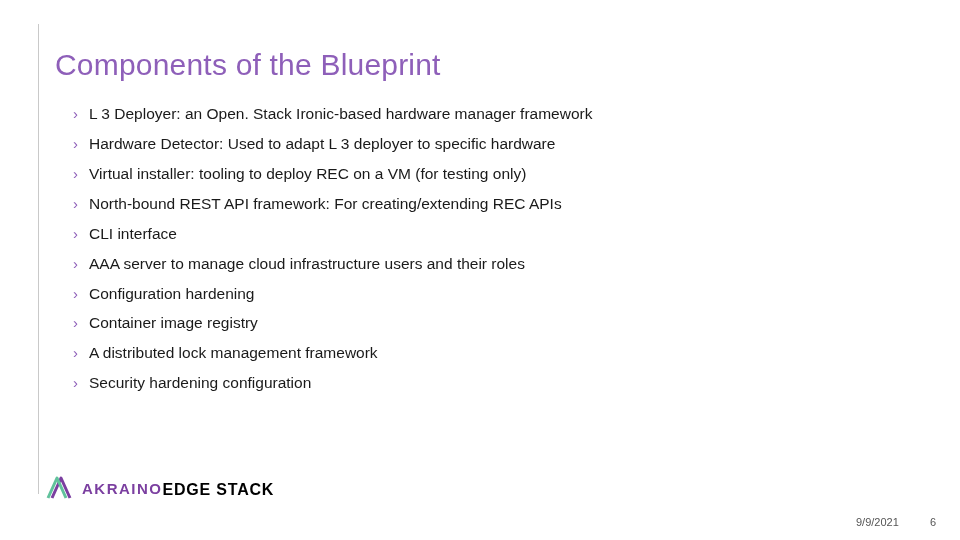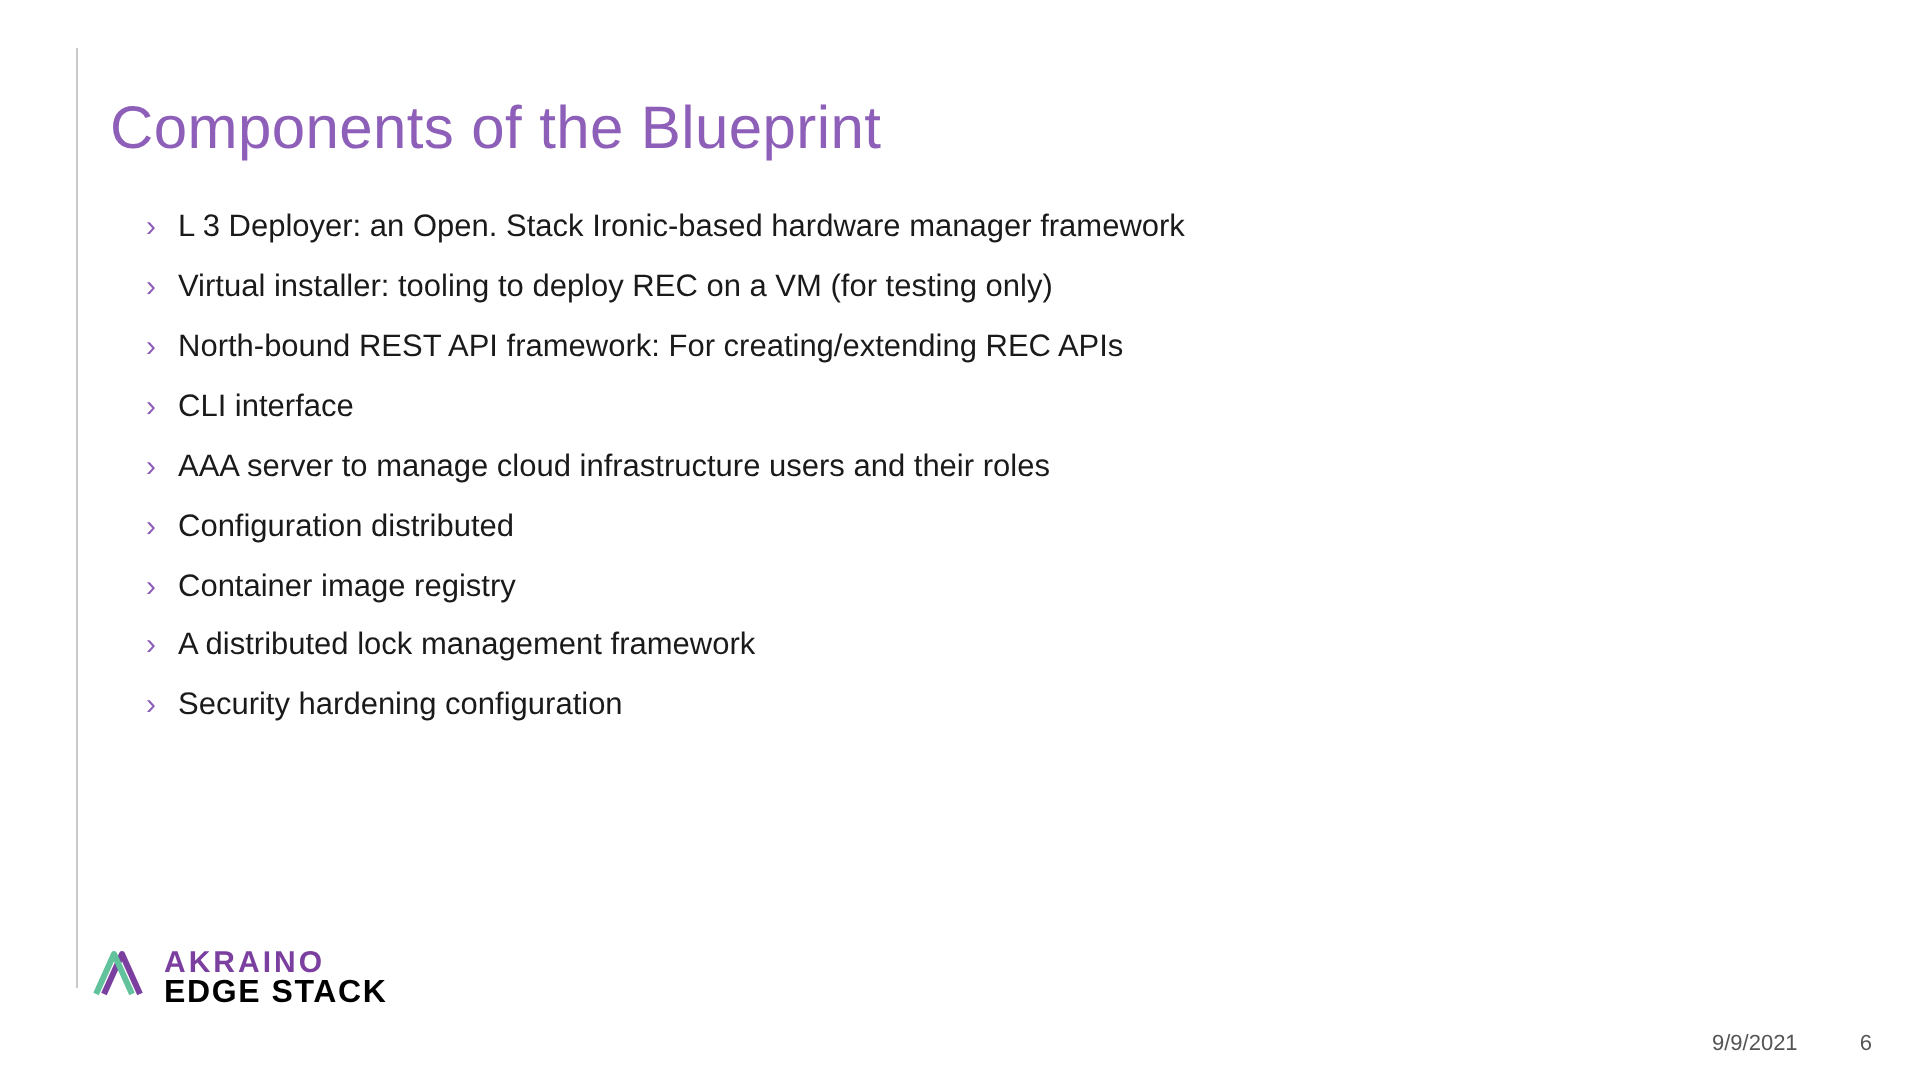--- a/index.html
+++ b/index.html
@@ -65,21 +65,21 @@
   .logo {
     position: absolute;
     left: 46px;
     bottom: 34px;
     display: flex;
     align-items: center;
     gap: 6px;
   }
   .logo-text {
     display: flex;
-    flex-direction: column;
+    flex-direction: row;
     line-height: 0.95;
   }
   .logo-text .l1 {
     font-size: 15px;
     font-weight: 800;
     letter-spacing: 1.5px;
     color: #7b3fa0;
   }
   .logo-text .l2 {
     font-size: 16px;
@@ -90,25 +90,26 @@
 </style>
 </head>
 <body>
 
 <div class="left-rule"></div>
 
 <div class="content">
   <h1 class="title">Components of the Blueprint</h1>
   <ul class="bullets">
     <li><span>L 3 Deployer: an Open. Stack Ironic-based hardware manager framework</span></li>
+    <li><span>Hardware Detector: Used to adapt L 3 deployer to specific hardware</span></li>
     <li><span>Virtual installer: tooling to deploy REC on a VM (for testing only)</span></li>
     <li><span>North-bound REST API framework: For creating/extending REC APIs</span></li>
     <li><span>CLI interface</span></li>
     <li><span>AAA server to manage cloud infrastructure users and their roles</span></li>
-    <li><span>Configuration distributed</span></li>
+    <li><span>Configuration hardening</span></li>
     <li><span>Container image registry</span></li>
     <li><span>A distributed lock management framework</span></li>
     <li><span>Security hardening configuration</span></li>
   </ul>
 </div>
 
 <div class="logo">
   <span>
     <svg width="30" height="28" viewBox="0 0 30 28">
       <path d="M 6 24 L 15 4 L 24 24" fill="none" stroke="#7b3fa0" stroke-width="3" stroke-linejoin="round"></path>

